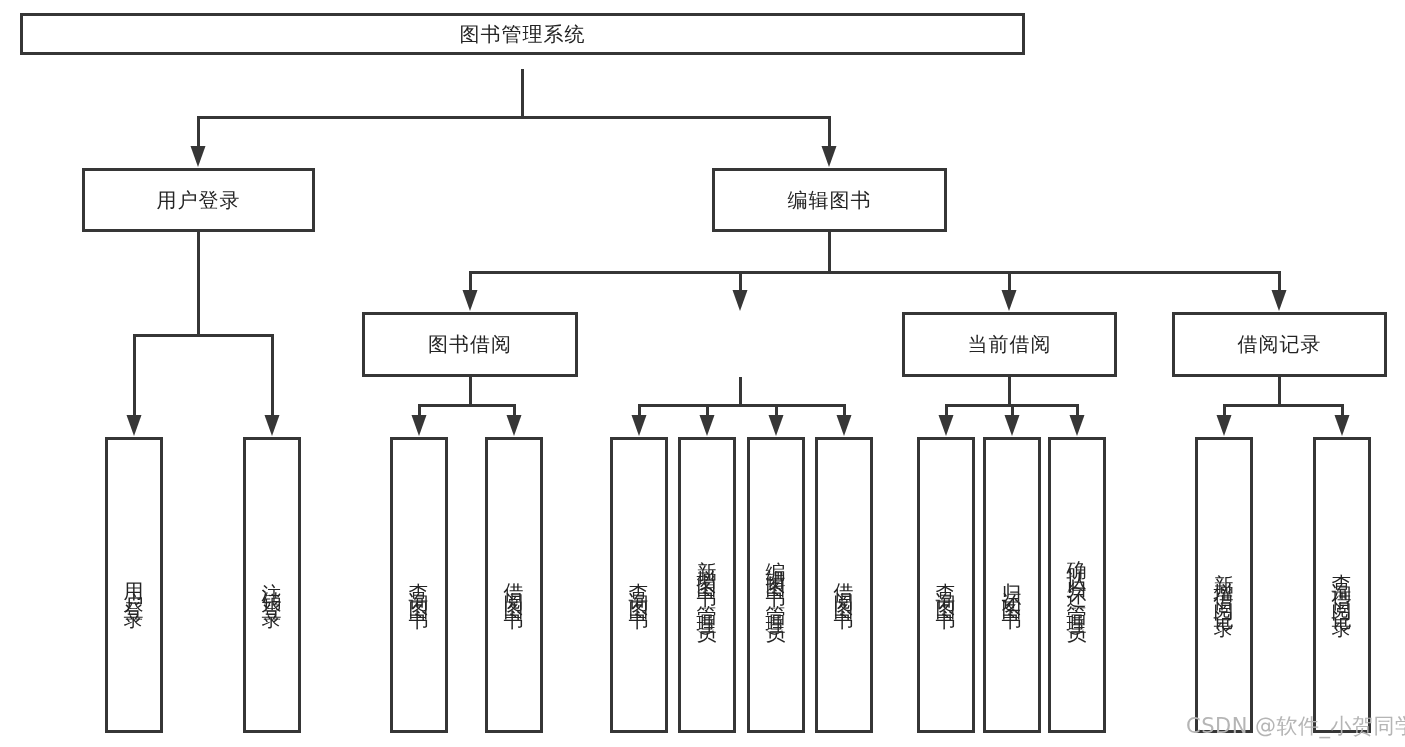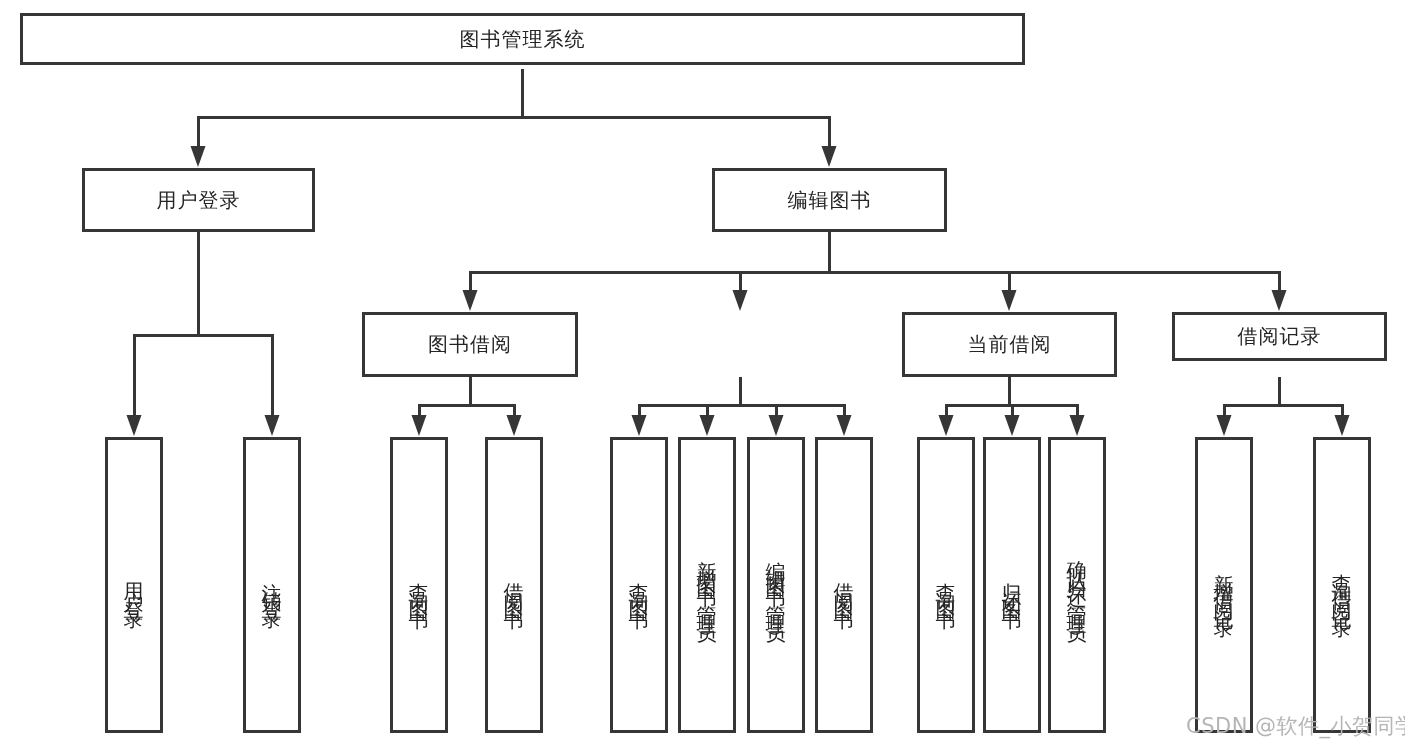--- a/index.html
+++ b/index.html
@@ -17,29 +17,29 @@
   }
   .wires{position:absolute;left:0;top:0;width:1405px;height:747px;}
   .wires path{stroke:var(--line-color);stroke-width:3;fill:none;shape-rendering:crispEdges;}
   .wires polygon{fill:var(--line-color);stroke:none;}
   .box{
     position:absolute;background:var(--box-bg);border:3px solid var(--line-color);
     box-sizing:border-box;display:flex;align-items:center;justify-content:center;
     color:var(--text-color);font-size:20px;letter-spacing:1px;
   }
   
-  .n-root{left:20px;top:13px;width:1005px;height:52px;}
+  .n-root{left:20px;top:13px;width:1005px;height:42px;}
   
   .n-user-login{left:82px;top:168px;width:233px;height:64px;}
   .n-book-mgmt{left:712px;top:168px;width:235px;height:64px;}
   
   .n-l3-nb{left:362px;top:312px;width:216px;height:65px;}
   .n-l3-bb{left:633px;top:312px;width:215px;height:65px;}
   .n-l3-cb{left:902px;top:312px;width:215px;height:65px;}
-  .n-l3-br{left:1172px;top:312px;width:215px;height:49px;font-family:Liberation Mono, monospace;}
+  .n-l3-br{left:1172px;top:312px;width:215px;height:65px;font-family:Liberation Mono, monospace;}
   
   .leaf{top:437px;width:58px;height:296px;border-width:3px;}
   .leaf .vtext{
     writing-mode:vertical-rl;text-orientation:mixed;
     font-size:20px;letter-spacing:9px;line-height:1;white-space:nowrap;
   }
   .lf-1{left:105px;} .lf-2{left:243px;}
   .lf-3{left:390px;} .lf-4{left:485px;}
   .lf-5{left:610px;} .lf-6{left:678px;} .lf-7{left:747px;} .lf-8{left:815px;}
   .lf-9{left:917px;} .lf-10{left:983px;} .lf-11{left:1048px;}

